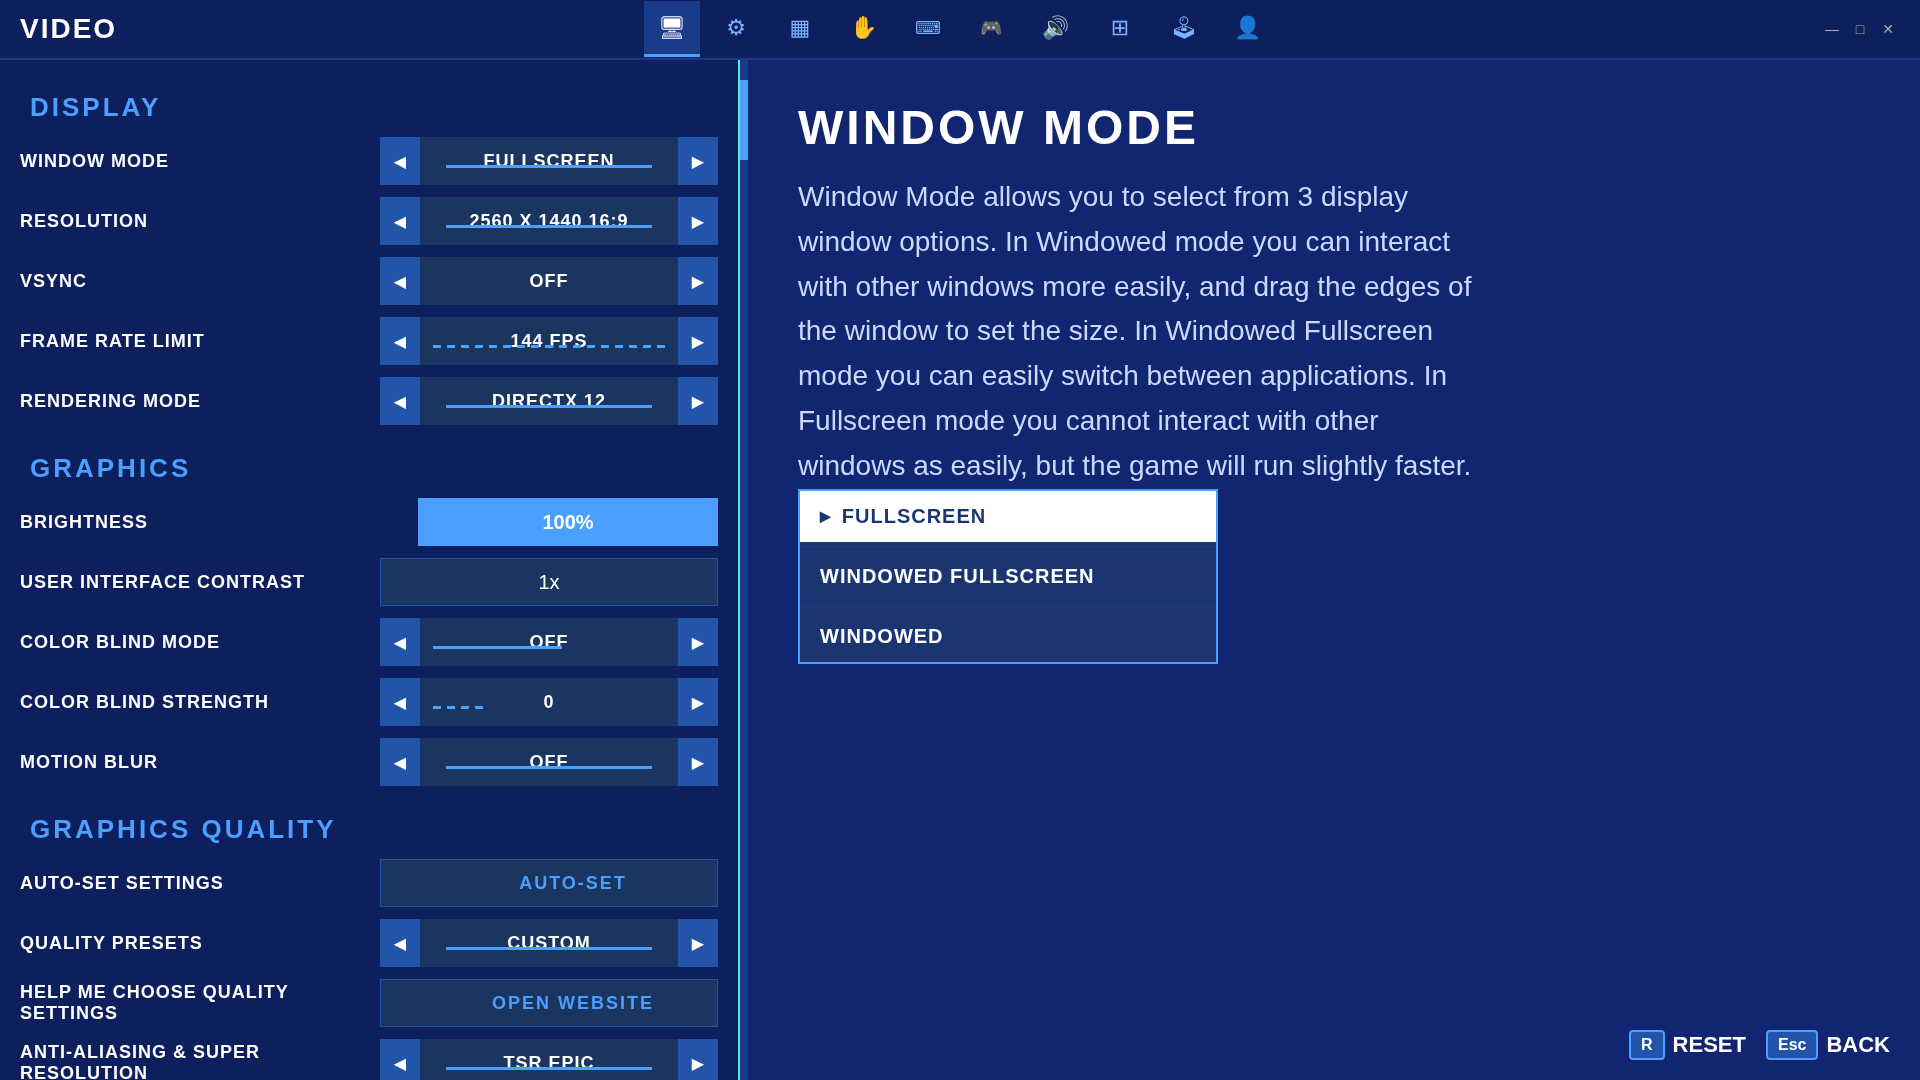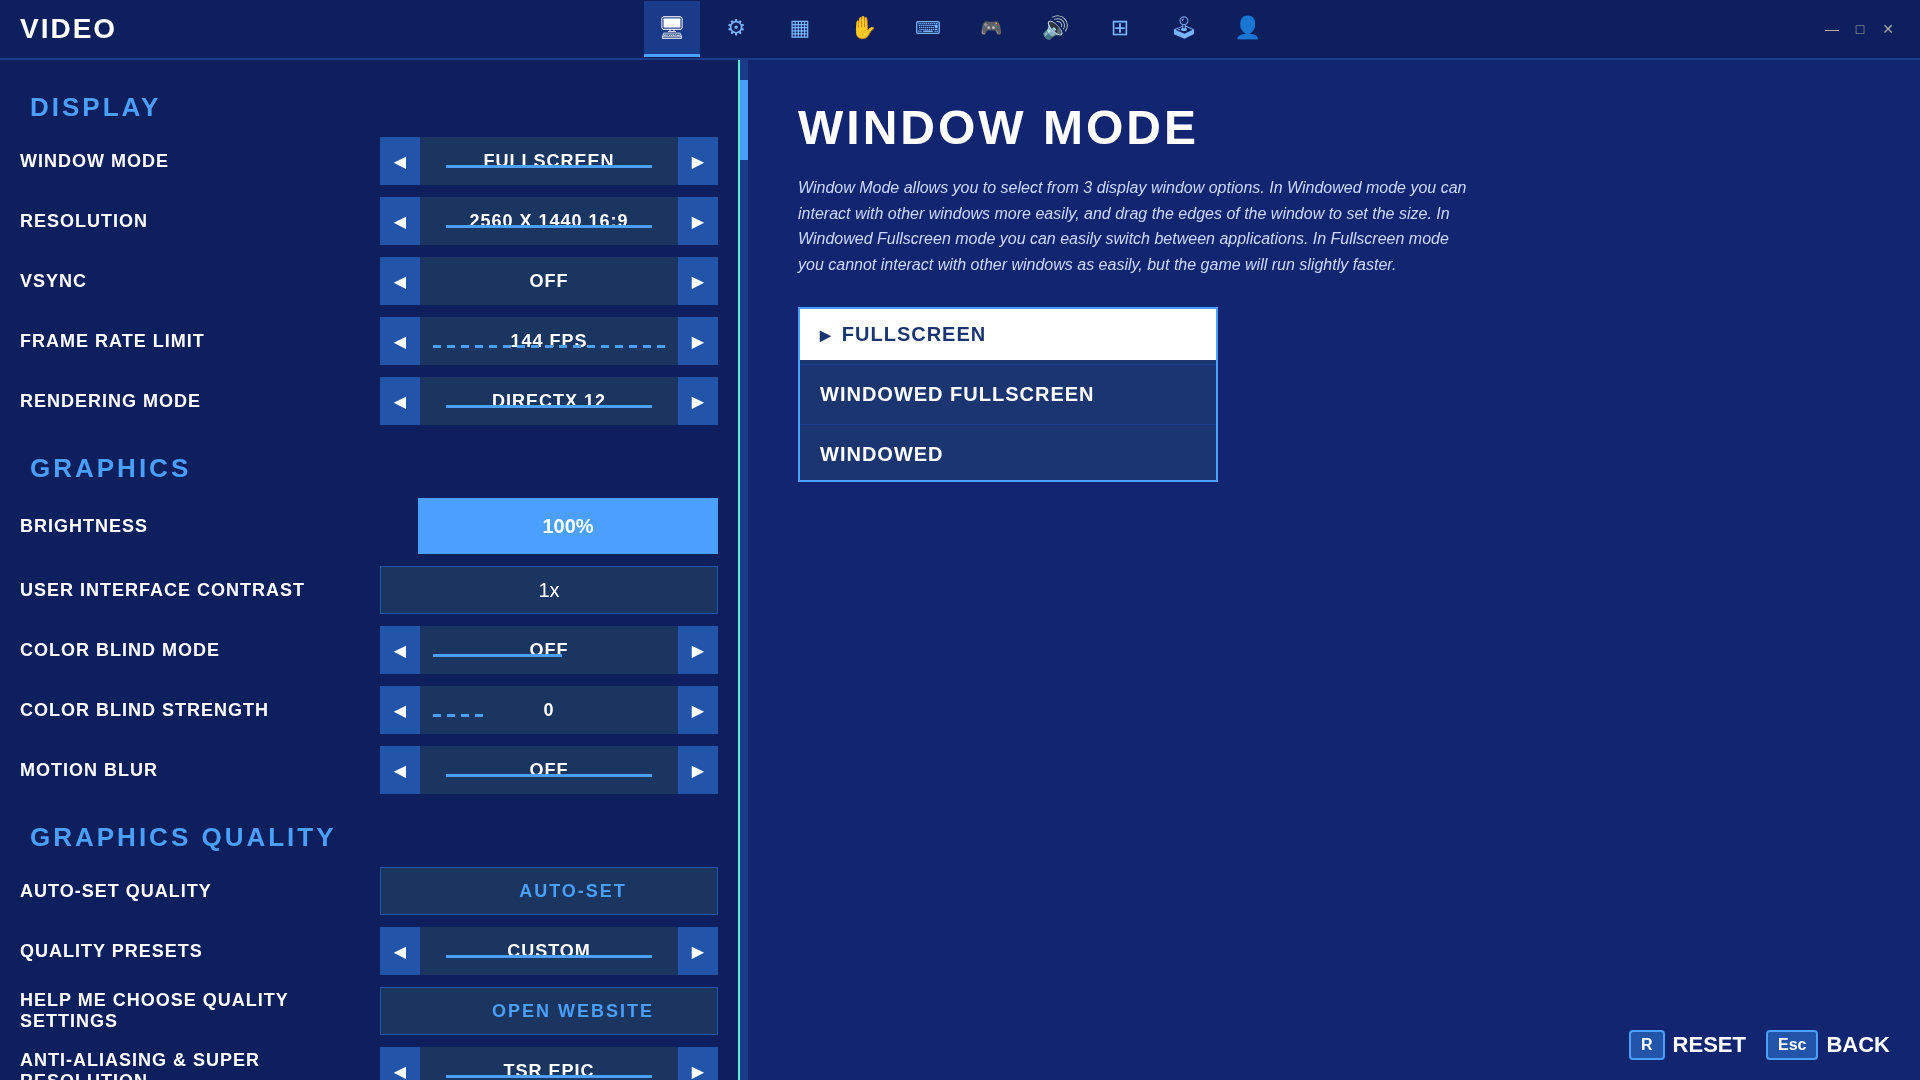--- a/index.html
+++ b/index.html
@@ -152,21 +152,21 @@
       left: 5%;
       height: 3px;
       width: 90%;
       background: repeating-linear-gradient(to right, #4a9fff 0, #4a9fff 8px, transparent 8px, transparent 14px);
     }
 
     
     .brightness-control {
       flex: 1;
       background: #2a5cc8;
-      height: 56px;
+      height: 48px;
       display: flex;
       align-items: center;
       padding: 8px 10px;
       position: relative;
       overflow: hidden;
       margin-left: 38px;
     }
     .brightness-fill {
       position: absolute;
       left: 0;
@@ -239,26 +239,24 @@
 
     .right-title {
       font-size: 48px;
       font-weight: 900;
       letter-spacing: 3px;
       color: white;
       margin-bottom: 20px;
     }
 
     .right-desc {
-      font-size: 16px;
+      font-size: 28px;
       line-height: 1.6;
       color: #ccd9ff;
-      margin-bottom: 30px;
       max-width: 680px;
-      font-style: italic;
     }
 
     .option-list {
       border: 2px solid #4a9fff;
       background: #1a3570;
       width: 420px;
     }
 
     .option-item {
       padding: 14px 20px;
@@ -452,21 +450,21 @@
           OFF
           <div class="control-bar"></div>
         </div>
         <div class="arrow-btn">▶</div>
       </div>
     </div>
 
     <div class="section-header" style="margin-top:10px">GRAPHICS QUALITY</div>
 
     <div class="setting-row">
-      <div class="setting-label">AUTO-SET QUALITY</div>
+      <div class="setting-label">AUTO-SET SETTINGS</div>
       <div class="full-btn">AUTO-SET</div>
     </div>
 
     <div class="setting-row">
       <div class="setting-label">QUALITY PRESETS</div>
       <div class="setting-control">
         <div class="arrow-btn">◀</div>
         <div class="control-value">
           CUSTOM
           <div class="control-bar"></div>

